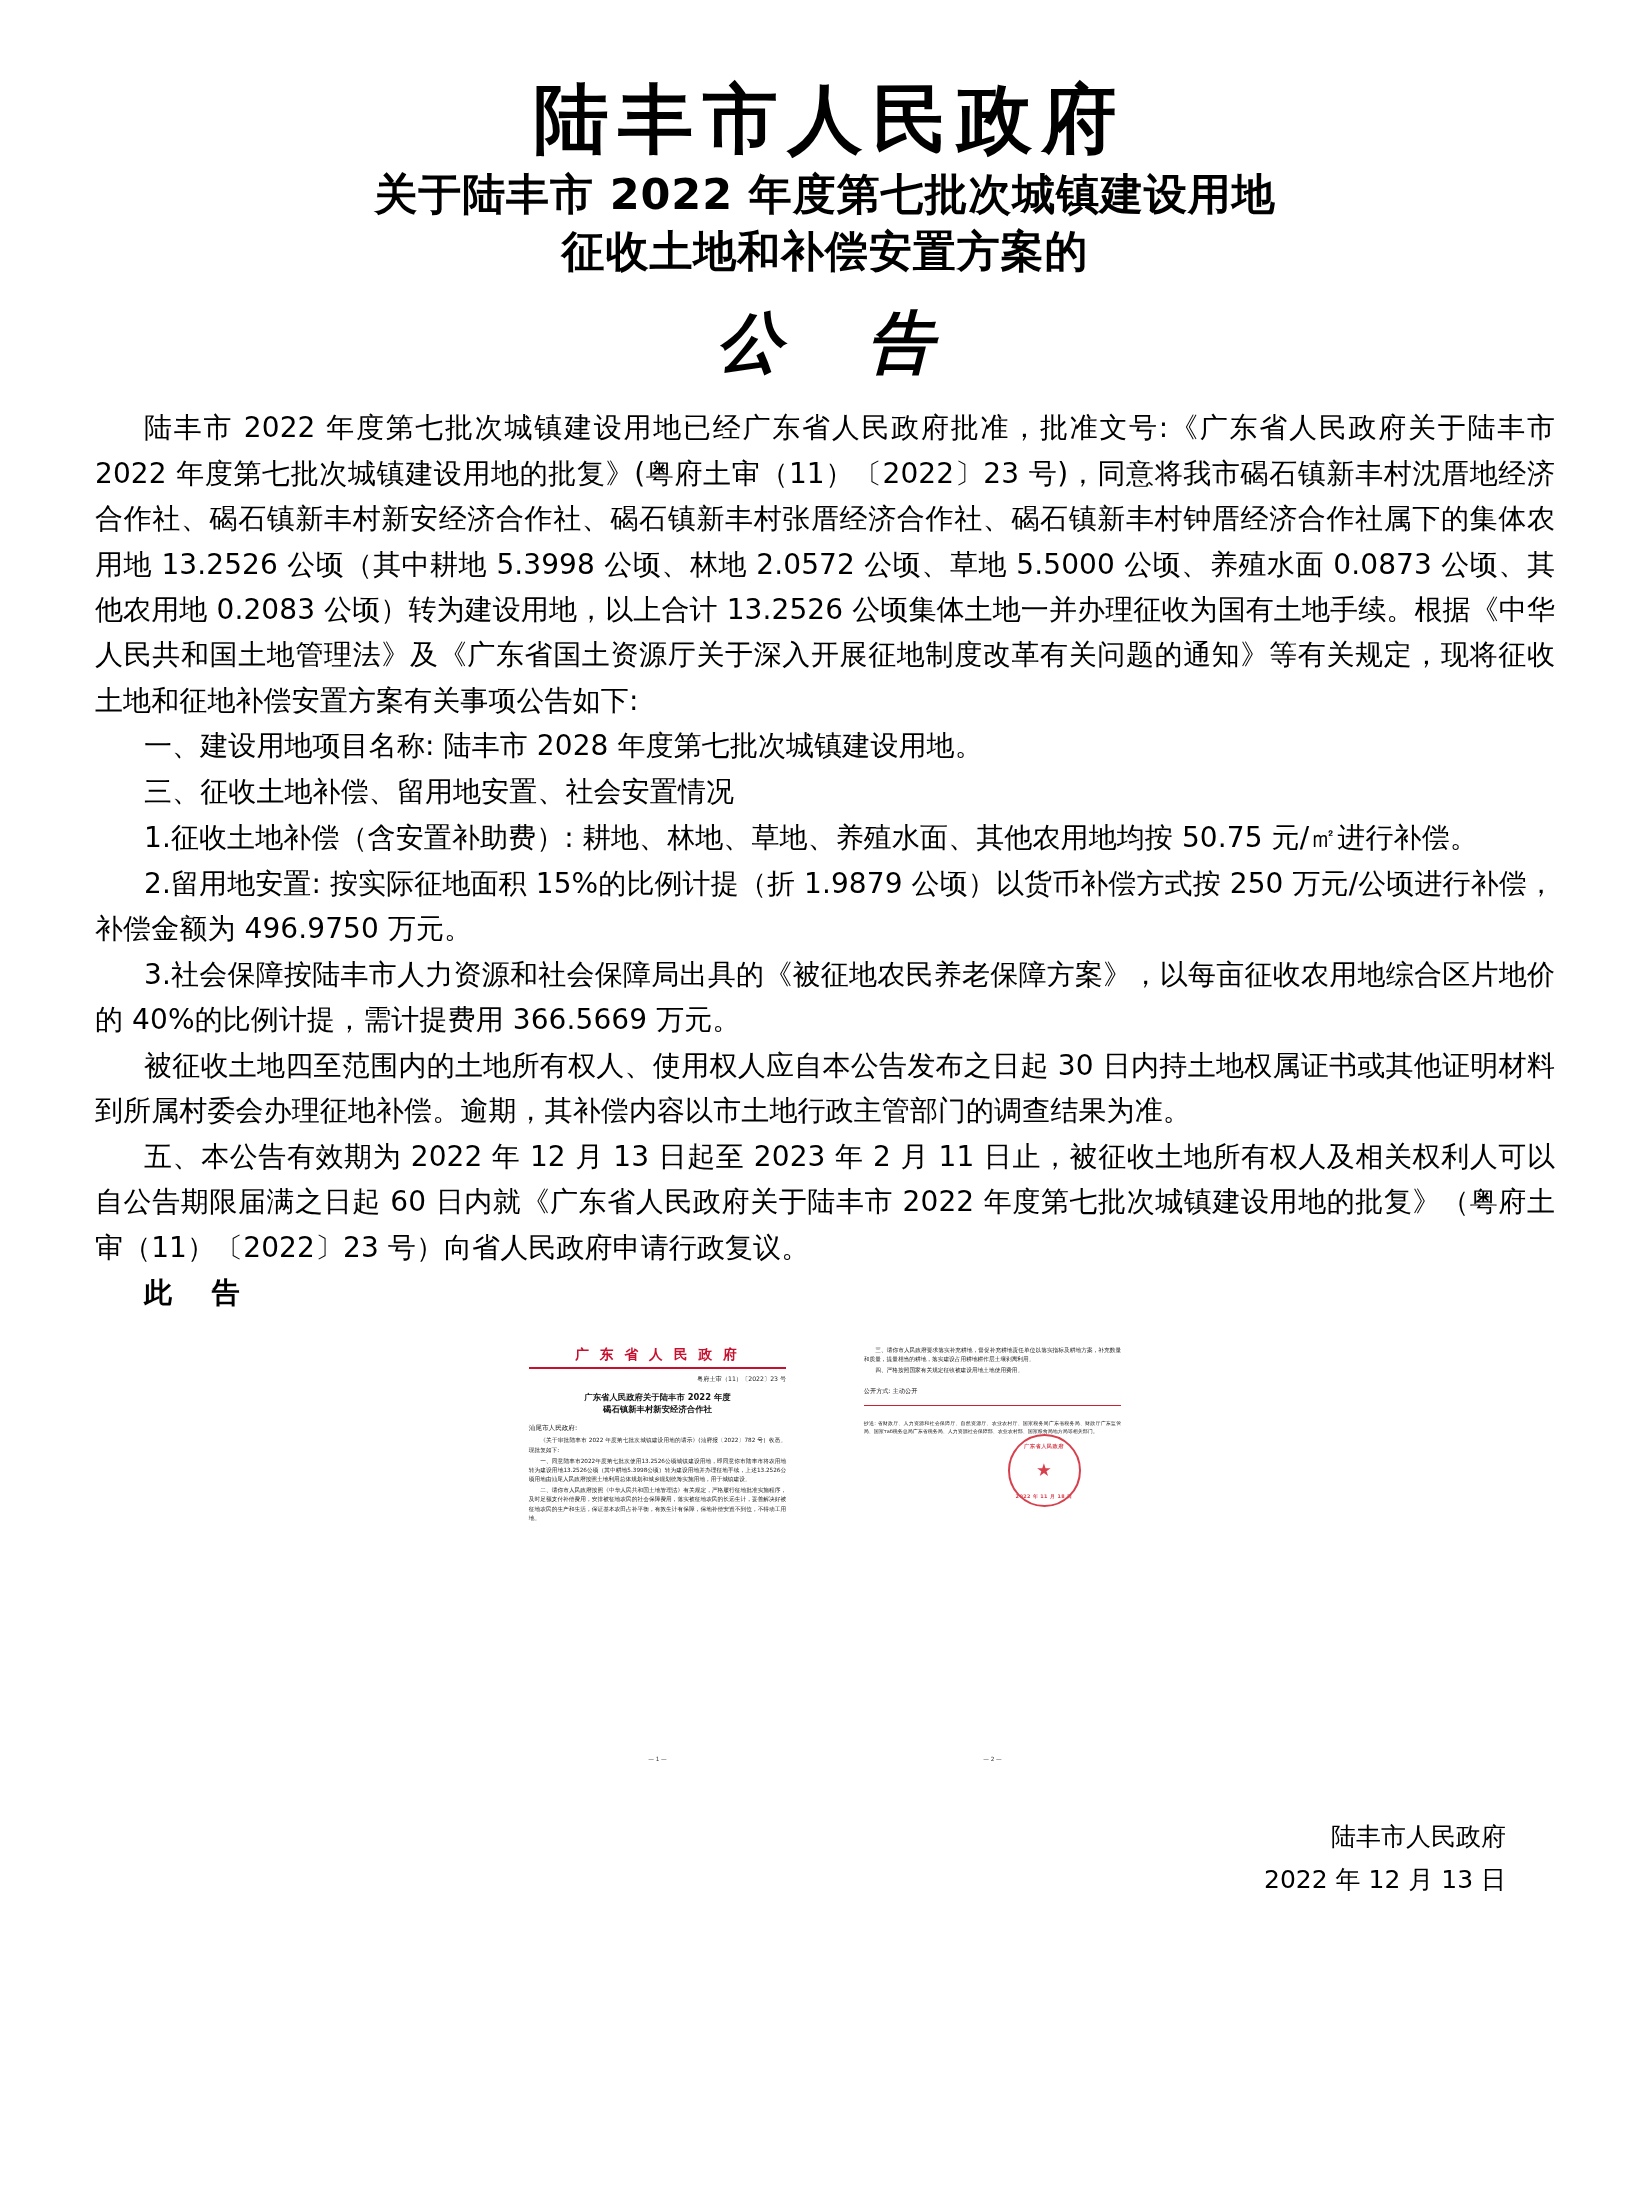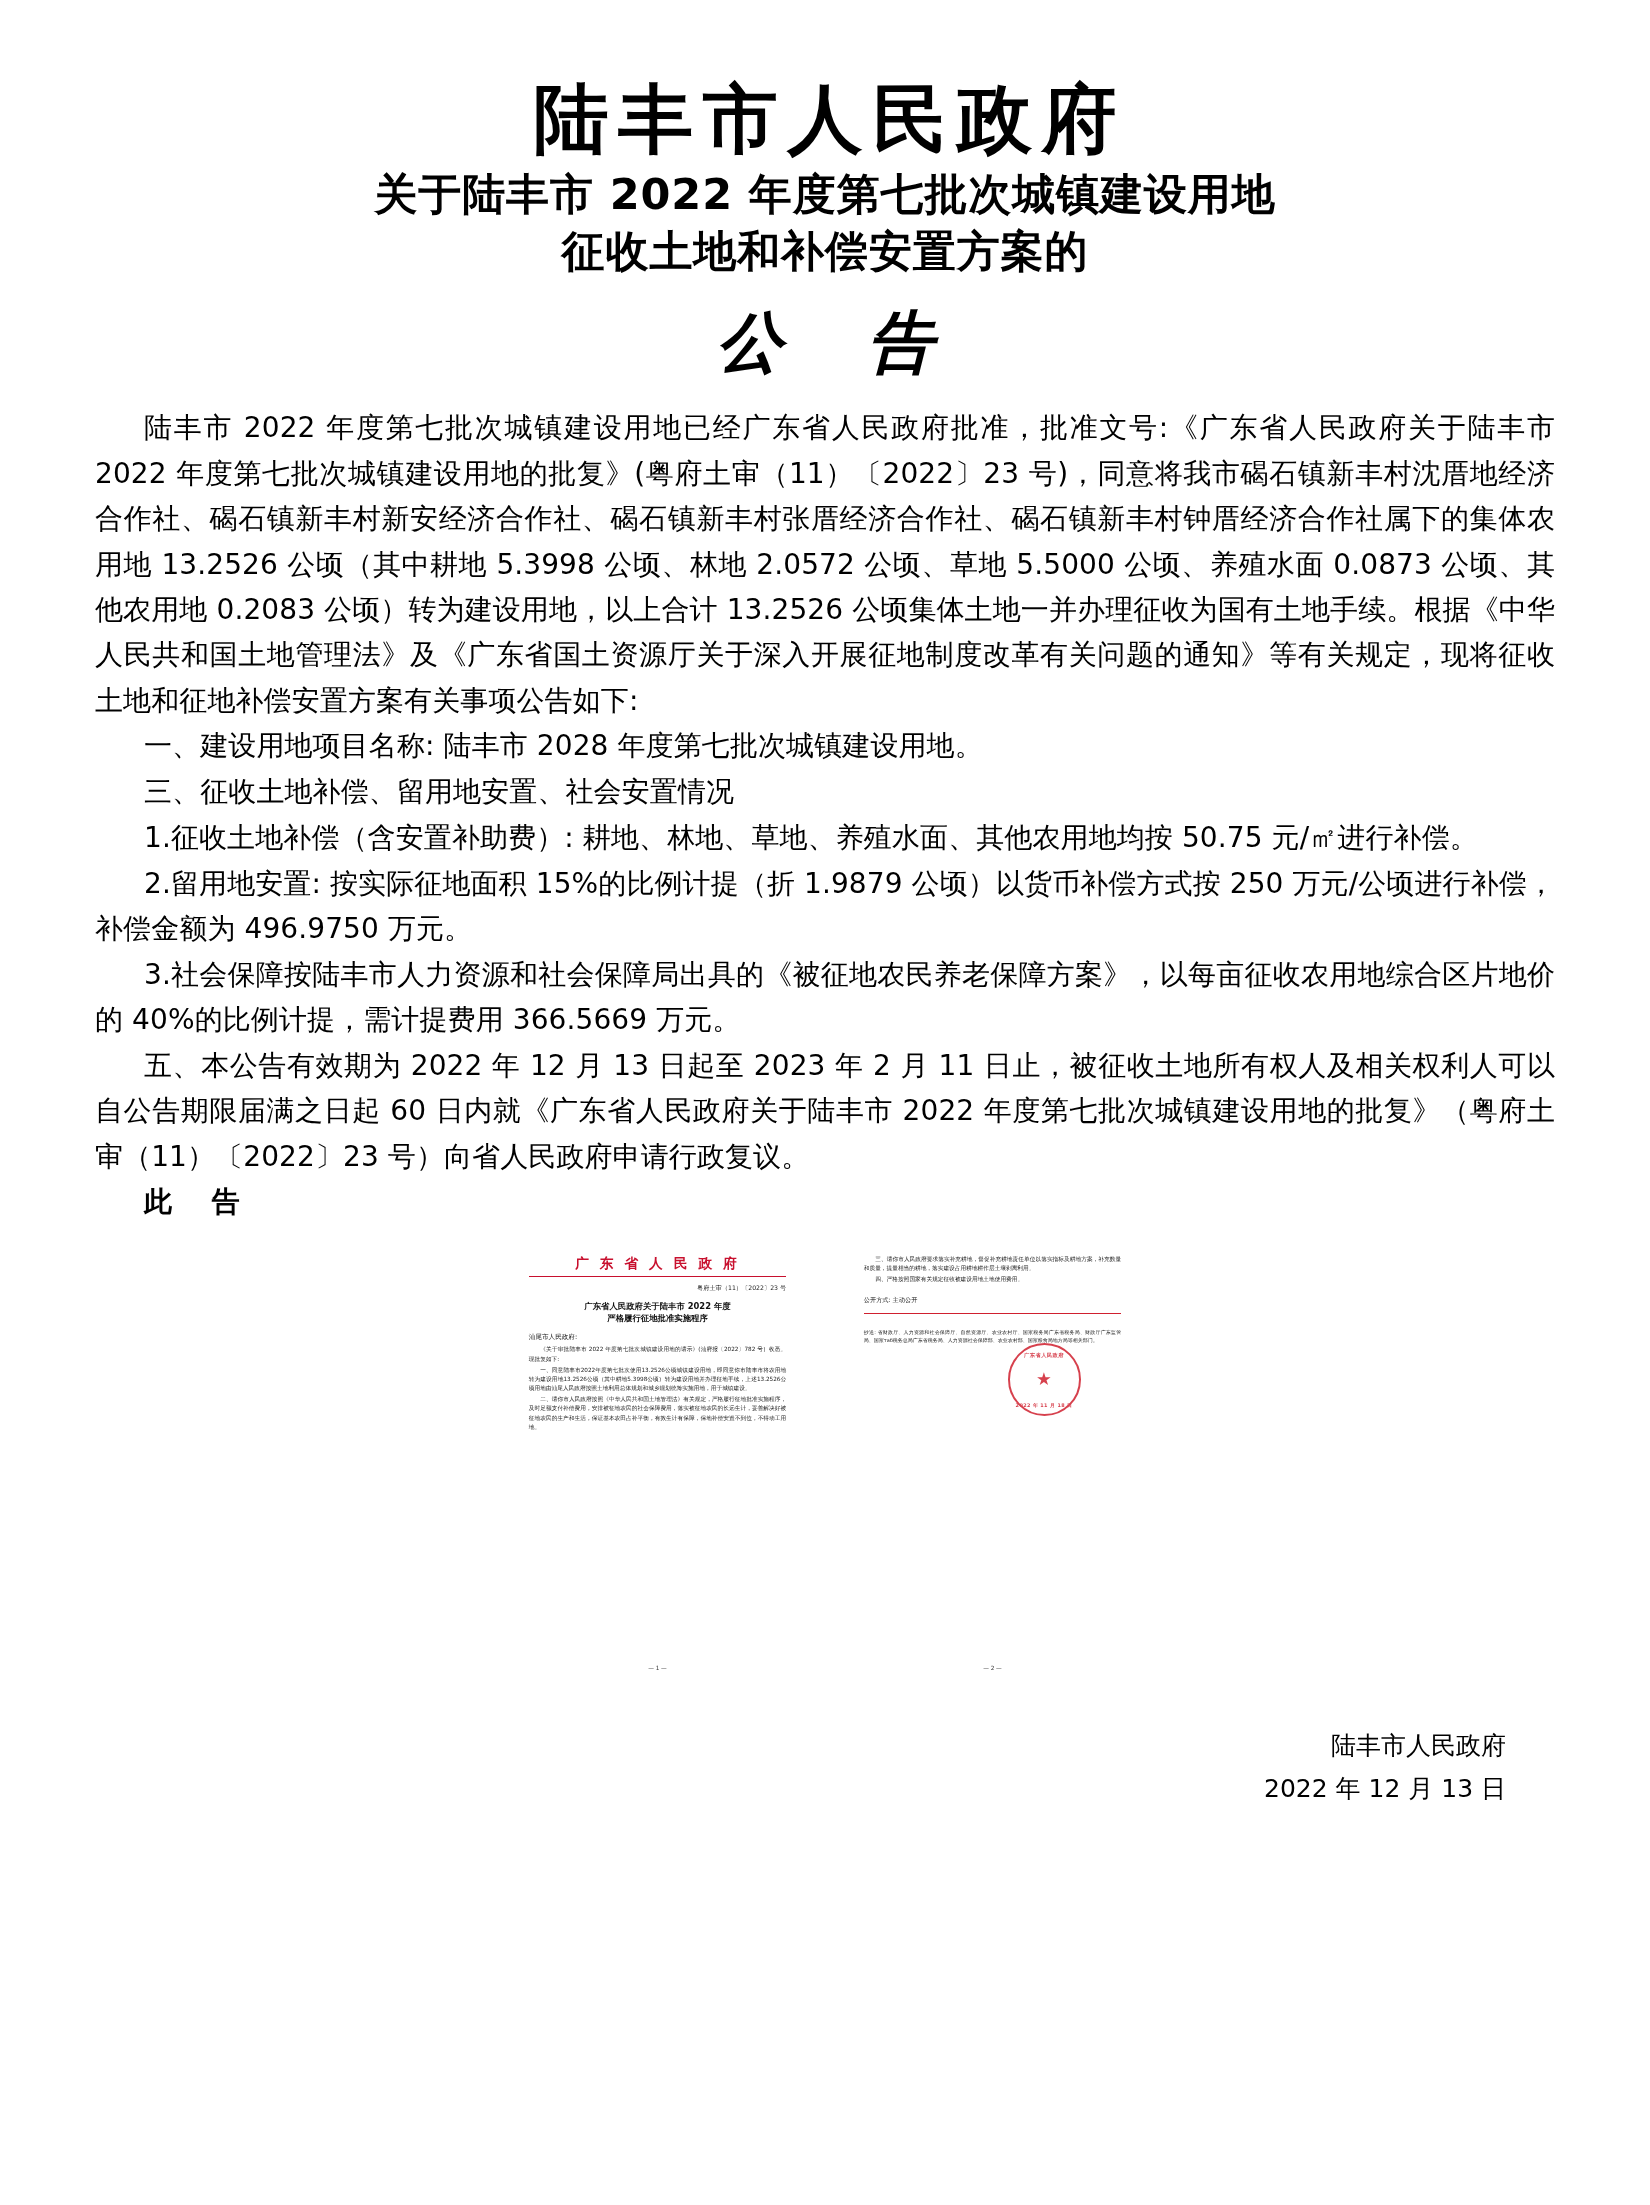--- a/index.html
+++ b/index.html
@@ -237,34 +237,35 @@
   <div class="title-gonggao">公  告</div>
 
 
   <div class="body-text">
     <p>陆丰市 2022 年度第七批次城镇建设用地已经广东省人民政府批准，批准文号:《广东省人民政府关于陆丰市 2022 年度第七批次城镇建设用地的批复》(粤府土审（11）〔2022〕23 号)，同意将我市碣石镇新丰村沈厝地经济合作社、碣石镇新丰村新安经济合作社、碣石镇新丰村张厝经济合作社、碣石镇新丰村钟厝经济合作社属下的集体农用地 13.2526 公顷（其中耕地 5.3998 公顷、林地 2.0572 公顷、草地 5.5000 公顷、养殖水面 0.0873 公顷、其他农用地 0.2083 公顷）转为建设用地，以上合计 13.2526 公顷集体土地一并办理征收为国有土地手续。根据《中华人民共和国土地管理法》及《广东省国土资源厅关于深入开展征地制度改革有关问题的通知》等有关规定，现将征收土地和征地补偿安置方案有关事项公告如下:</p>
     <p>一、建设用地项目名称: 陆丰市 2028 年度第七批次城镇建设用地。</p>
     <p>三、征收土地补偿、留用地安置、社会安置情况</p>
     <p>1.征收土地补偿（含安置补助费）: 耕地、林地、草地、养殖水面、其他农用地均按 50.75 元/㎡进行补偿。</p>
     <p>2.留用地安置: 按实际征地面积 15%的比例计提（折 1.9879 公顷）以货币补偿方式按 250 万元/公顷进行补偿，补偿金额为 496.9750 万元。</p>
     <p>3.社会保障按陆丰市人力资源和社会保障局出具的《被征地农民养老保障方案》，以每亩征收农用地综合区片地价的 40%的比例计提，需计提费用 366.5669 万元。</p>
+    <p>被征收土地四至范围内的土地所有权人、使用权人应自本公告发布之日起 30 日内持土地权属证书或其他证明材料到所属村委会办理征地补偿。逾期，其补偿内容以市土地行政主管部门的调查结果为准。</p>
     <p>五、本公告有效期为 2022 年 12 月 13 日起至 2023 年 2 月 11 日止，被征收土地所有权人及相关权利人可以自公告期限届满之日起 60 日内就《广东省人民政府关于陆丰市 2022 年度第七批次城镇建设用地的批复》（粤府土审（11）〔2022〕23 号）向省人民政府申请行政复议。</p>
 
     <p class="cigao">此  告</p>
   </div>
 
   <div class="scan-wrap">
 
     <div class="scan-page">
       <div class="scan-header">广 东 省 人 民 政 府</div>
       <div class="scan-rule"></div>
       <div class="scan-docnum">粤府土审（11）〔2022〕23 号</div>
       <div class="scan-title">
         <div>广东省人民政府关于陆丰市 2022 年度</div>
-        <div>严格履行征地批准实施程序</div>
+        <div>碣石镇新丰村新安经济合作社</div>
       </div>
       <div class="scan-to">汕尾市人民政府:</div>
       <p class="scan-para">《关于审批陆丰市 2022 年度第七批次城镇建设用地的请示》(汕府报〔2022〕782 号）收悉。现批复如下:</p>
       <p class="scan-para">一、同意陆丰市2022年度第七批次使用13.2526公顷城镇建设用地，即同意你市陆丰市将农用地转为建设用地13.2526公顷（其中耕地5.3998公顷）转为建设用地并办理征地手续，上述13.2526公顷用地由汕尾人民政府按照土地利用总体规划和城乡规划统筹实施用地，用于城镇建设。</p>
       <p class="scan-para">二、请你市人民政府按照《中华人民共和国土地管理法》有关规定，严格履行征地批准实施程序，及时足额支付补偿费用，安排被征地农民的社会保障费用，落实被征地农民的长远生计，妥善解决好被征地农民的生产和生活，保证基本农田占补平衡，有效生计有保障，保地补偿安置不到位，不得动工用地。</p>
       <div class="scan-pagenum">— 1 —</div>
     </div>
 
     <div class="scan-page">
       <p class="scan-para">三、请你市人民政府要求落实补充耕地，督促补充耕地责任单位以落实指标及耕地方案，补充数量和质量，提量相当的耕地，落实建设占用耕地耕作层土壤剥离利用。</p>

